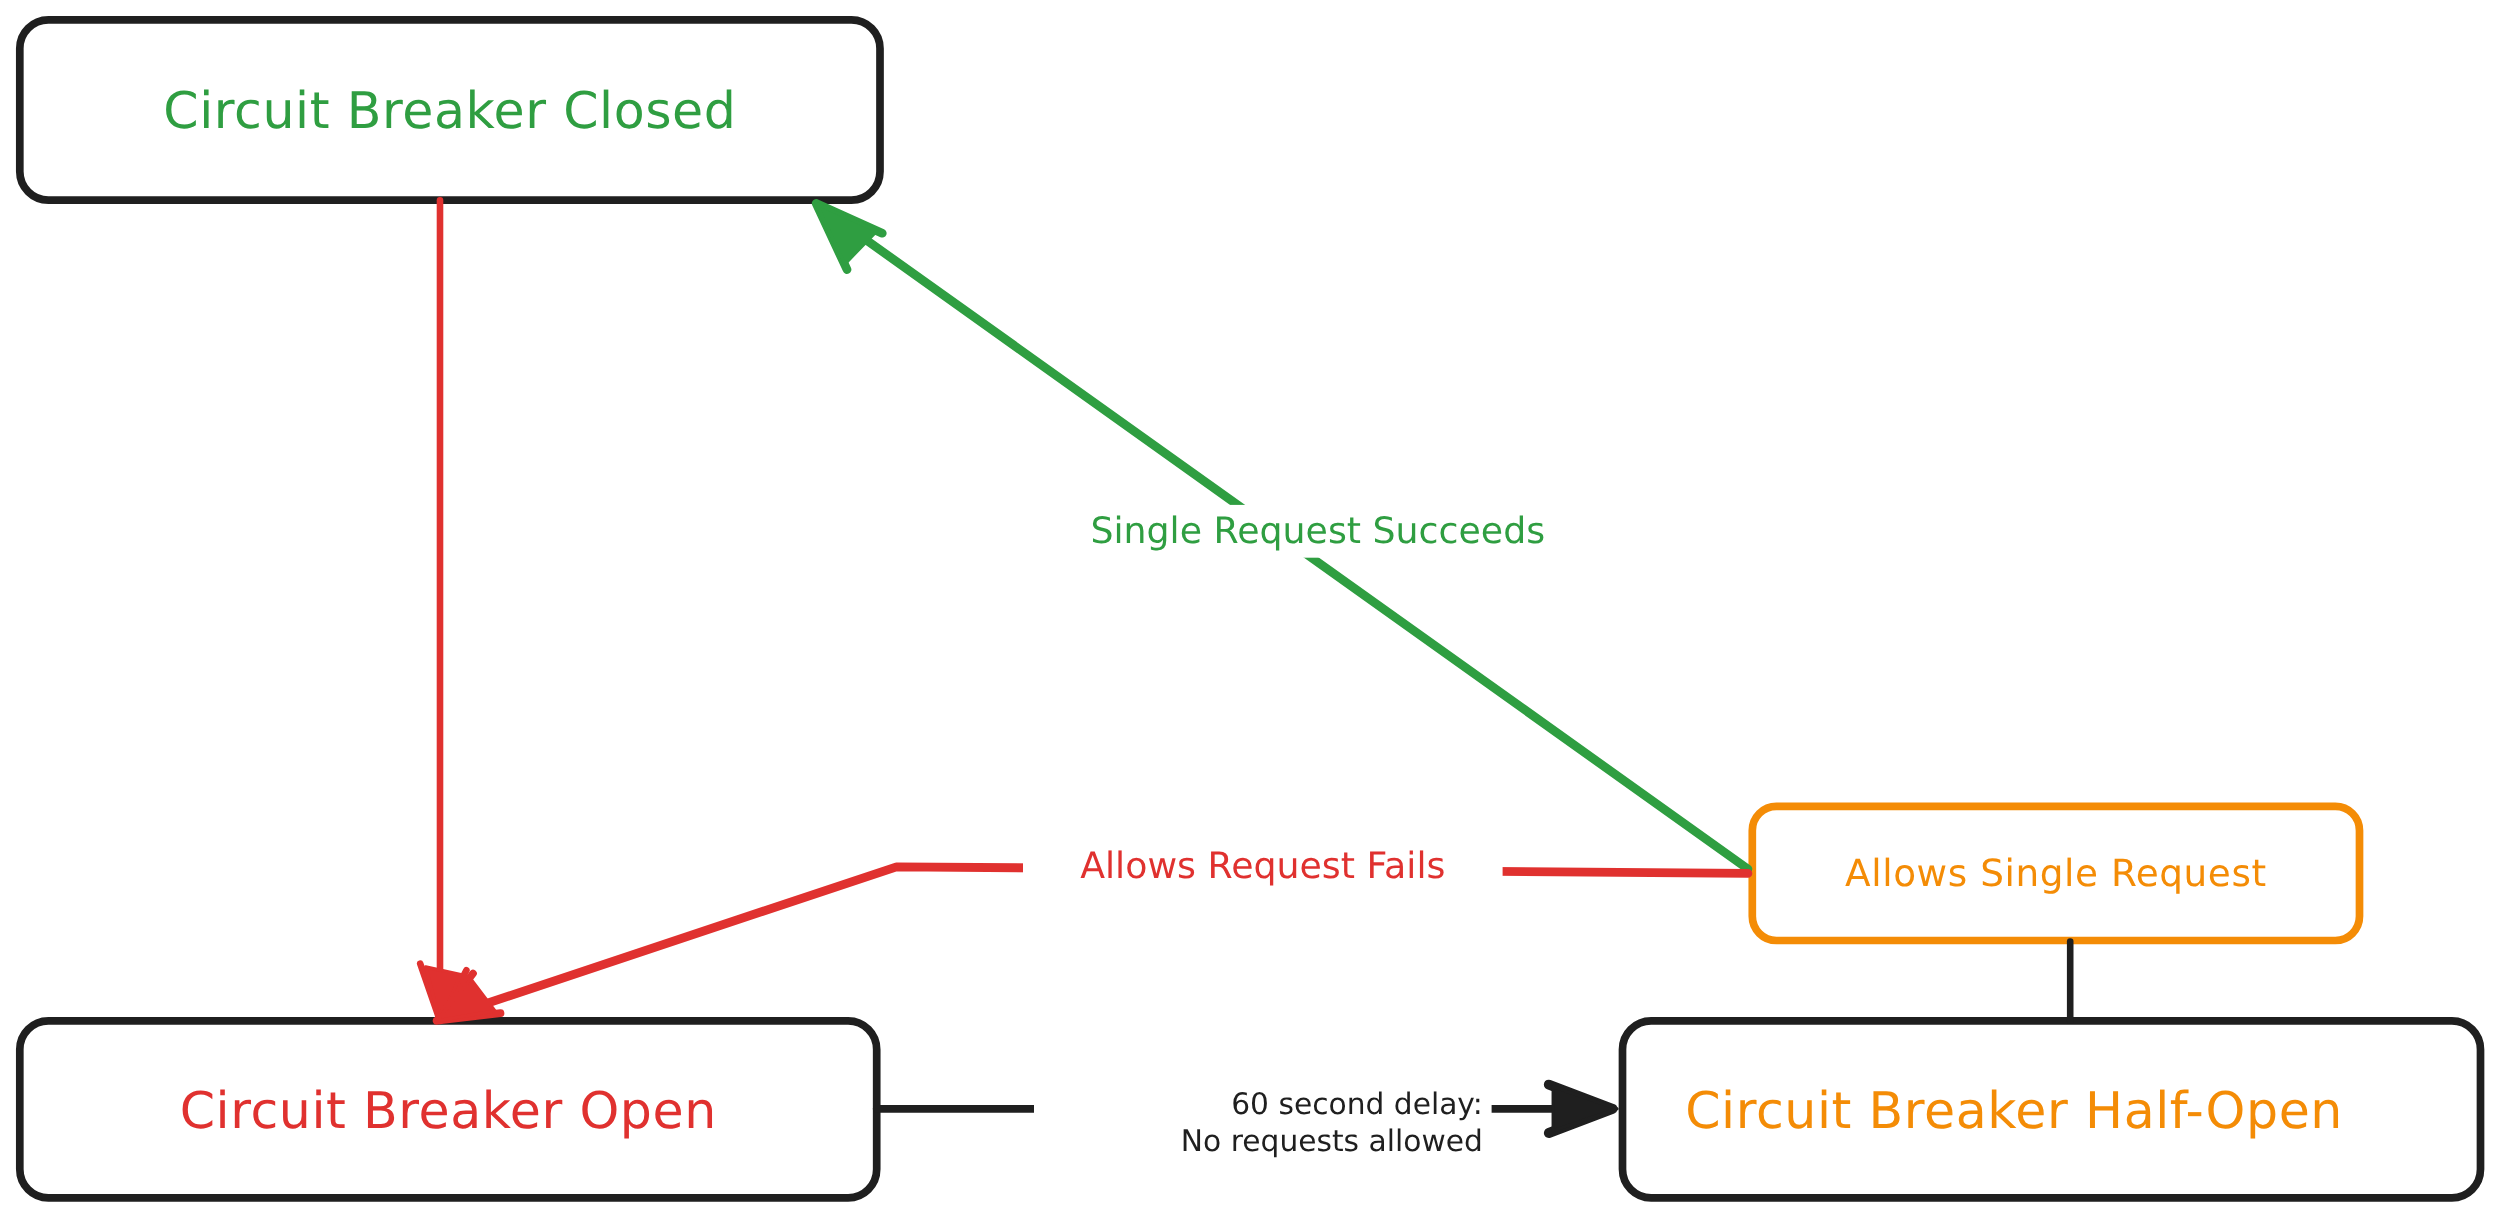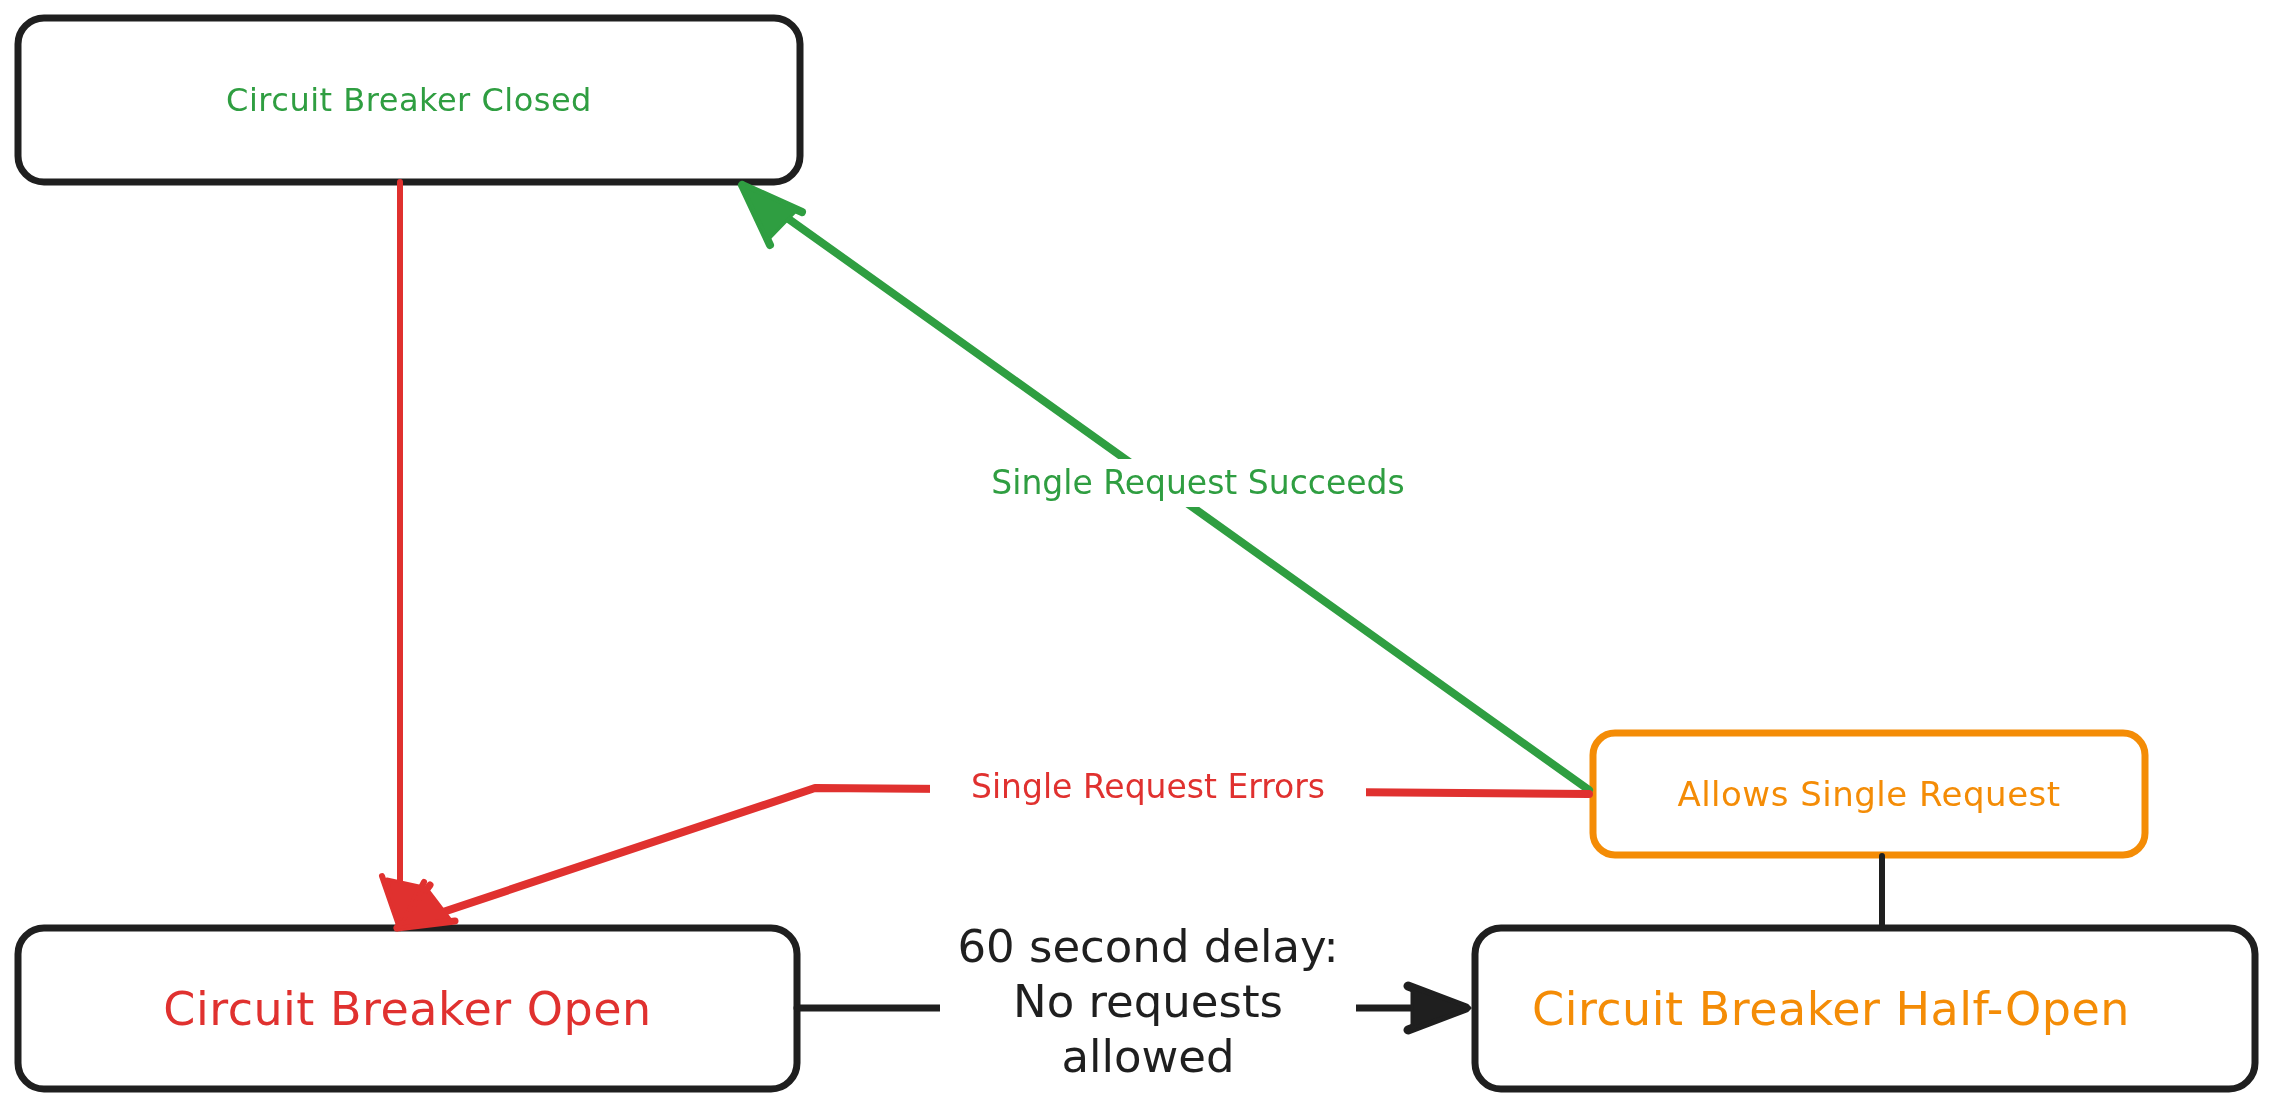--- a/index.html
+++ b/index.html
@@ -96,34 +96,34 @@
       <path d="M 1466 1008 L 1408 986 M 1466 1008 L 1408 1030" stroke="#1f1f1f" stroke-width="9" fill="none" stroke-linecap="round" stroke-linejoin="round"></path>
       <path d="M 1470 1008 L 1412 988 L 1412 1028 Z" fill="#1f1f1f" stroke="#1f1f1f" stroke-width="3" stroke-linejoin="round"></path>
     </g>
 
     <g>
       <line x1="1882" y1="856" x2="1882" y2="928" stroke="#1f1f1f" stroke-width="6" stroke-linecap="round"></line>
     </g>
 
   </svg>
 
-  <div class="node-label txt-green" style="left:18px; top:18px; width:782px; height:164px; font-size:32px;">Circuit Breaker Closed</div>
+  <div class="node-label txt-green" style="left:18px; top:18px; width:782px; height:164px; font-size:46px;">Circuit Breaker Closed</div>
 
   <div class="node-label txt-red" style="left:18px; top:928px; width:779px; height:161px; font-size:46px;">Circuit Breaker Open</div>
 
   <div class="node-label txt-orange" style="left:1441px; top:928px; width:780px; height:161px; font-size:46px;">Circuit Breaker Half-Open</div>
 
   <div class="node-label txt-orange" style="left:1593px; top:733px; width:552px; height:122px; font-size:34px;">Allows Single Request</div>
 
 
   <div class="edge-label txt-green" style="left:940px; top:459px; width:500px; font-size:33px; padding:4px 8px;">Single Request Succeeds</div>
 
-  <div class="edge-label txt-red" style="left:930px; top:763px; width:420px; font-size:33px; padding:4px 8px;">Single Request Errors</div>
+  <div class="edge-label txt-red" style="left:930px; top:763px; width:420px; font-size:33px; padding:4px 8px;">Allows Request Fails</div>
 
-  <div class="edge-label txt-dark" style="left:940px; top:916px; width:400px; font-size:45px; padding:4px 8px;">60 second delay:
+  <div class="edge-label txt-dark" style="left:940px; top:985px; width:400px; font-size:27px; padding:4px 8px;text-align:right;">60 second delay:
 No requests allowed</div>
 
   <div class="node-hit" style="left:18px; top:18px; width:782px; height:164px;"></div>
   <div class="node-hit" style="left:18px; top:928px; width:779px; height:161px;"></div>
   <div class="node-hit" style="left:1475px; top:928px; width:780px; height:161px;"></div>
   <div class="node-hit" style="left:1593px; top:733px; width:552px; height:122px;"></div>
 
 </div>
 
 </body></html>

